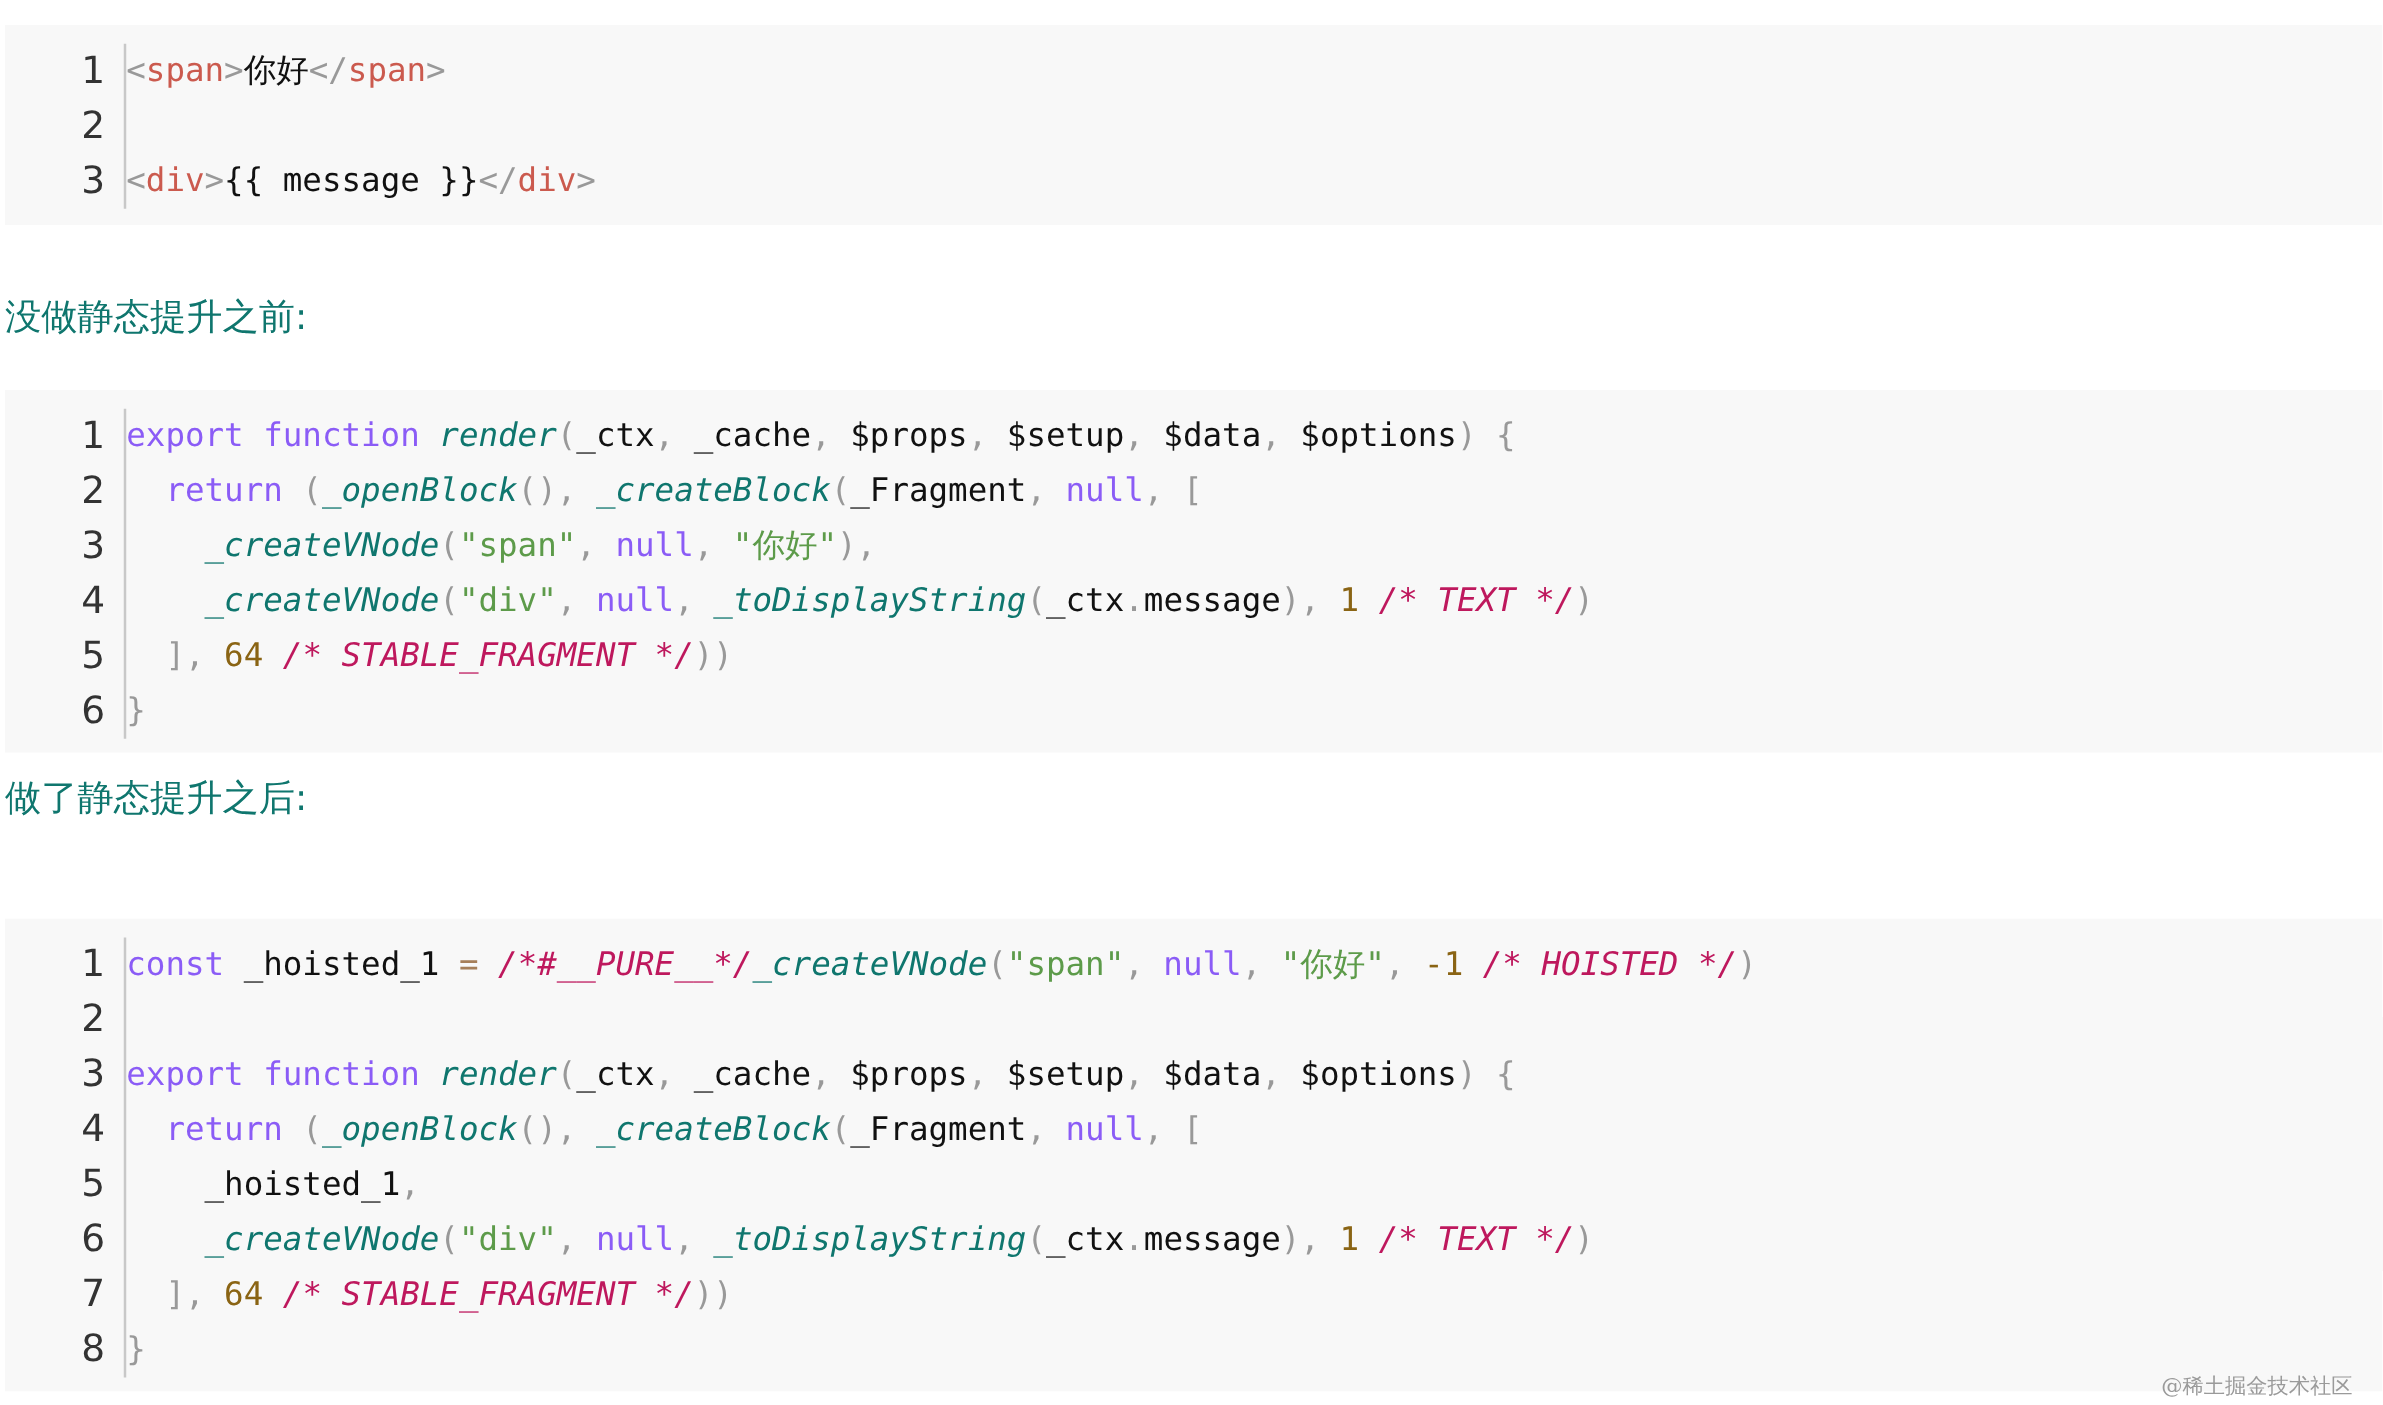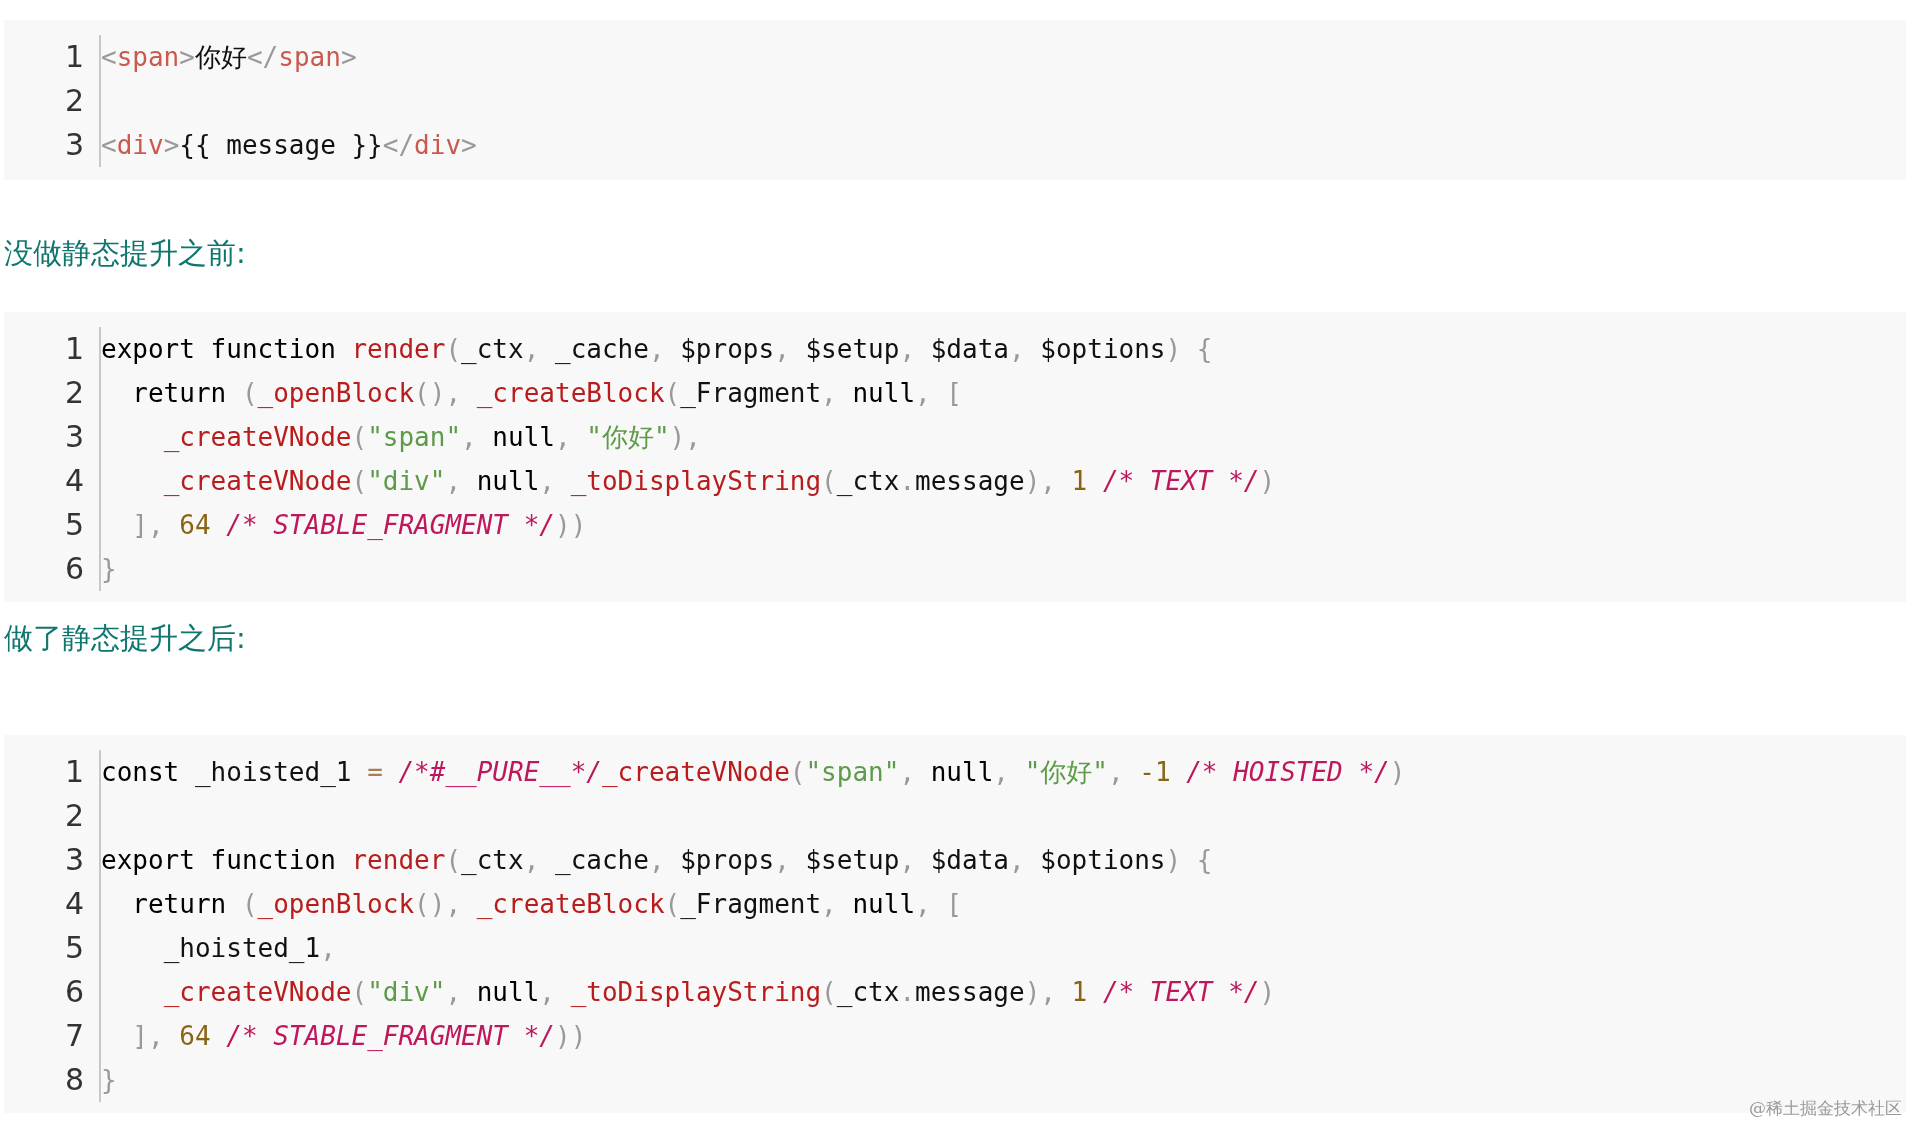--- a/index.html
+++ b/index.html
@@ -46,38 +46,38 @@
       font-size: 26px;
       white-space: pre;
       color: #111111;
     }
     .code .line {
       height: 44px;
       line-height: 44px;
     }
     .t-punc { color: #999999; }
     .t-tag { color: #cb5a4e; }
-    .t-kw { color: #000000; }
-    .t-fn { color: #b91c1c; }
+    .t-kw { color: #8b5cf6; }
+    .t-fn { color: #0f766e; font-style: italic; }
     .t-str { color: #5d9b4a; }
     .t-num { color: #8a6414; }
     .t-cm { color: #be185d; font-style: italic; }
     .t-op { color: #a67f59; }
     .t-id { color: #111111; }
     .heading {
       position: absolute;
       left: 4px;
       font-size: 29px;
       color: #0f766e;
       font-family: "DejaVu Sans", "Liberation Sans", sans-serif;
       line-height: 40px;
     }
     .watermark {
       position: absolute;
-      right: 4px;
+      right: 24px;
       bottom: 4px;
       font-size: 17px;
       color: #9a9a9a;
       font-family: "DejaVu Serif", "Liberation Serif", serif;
     }
   </style>
 </head>
 <body>
 
 <div class="code-block" style="top:20px; height:160px;">

